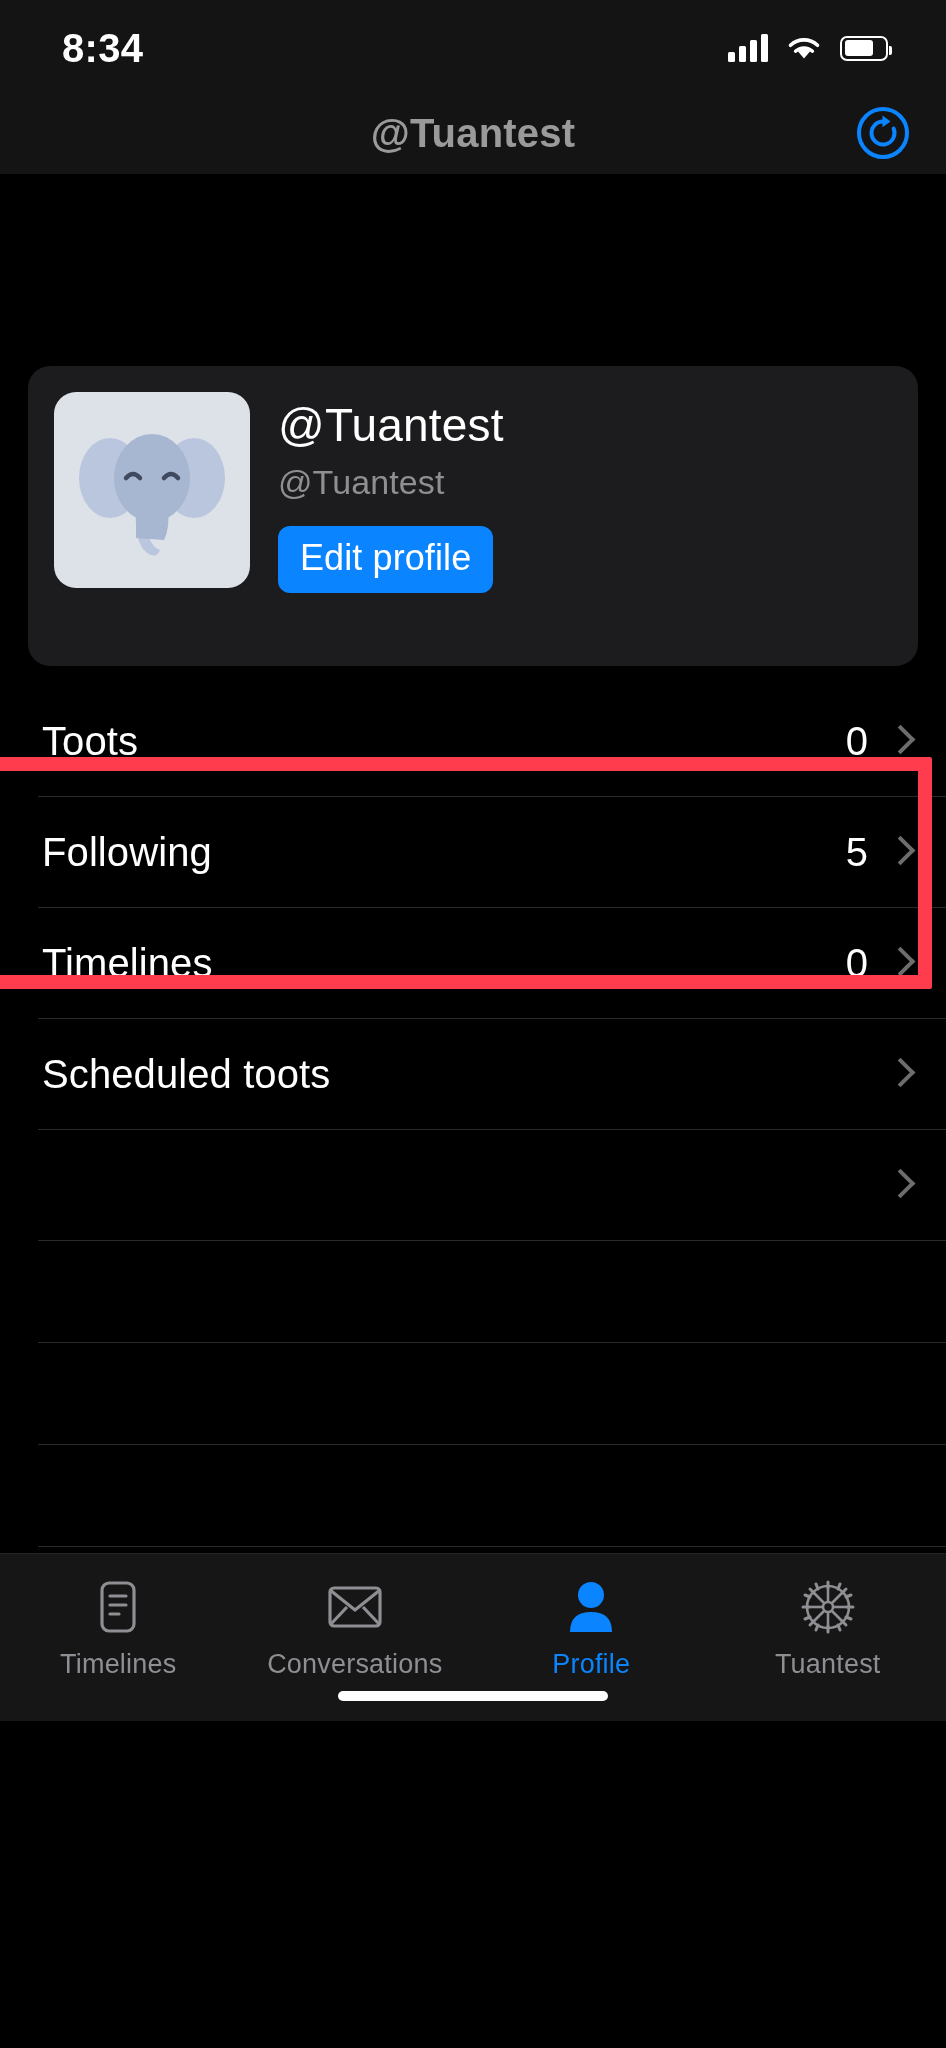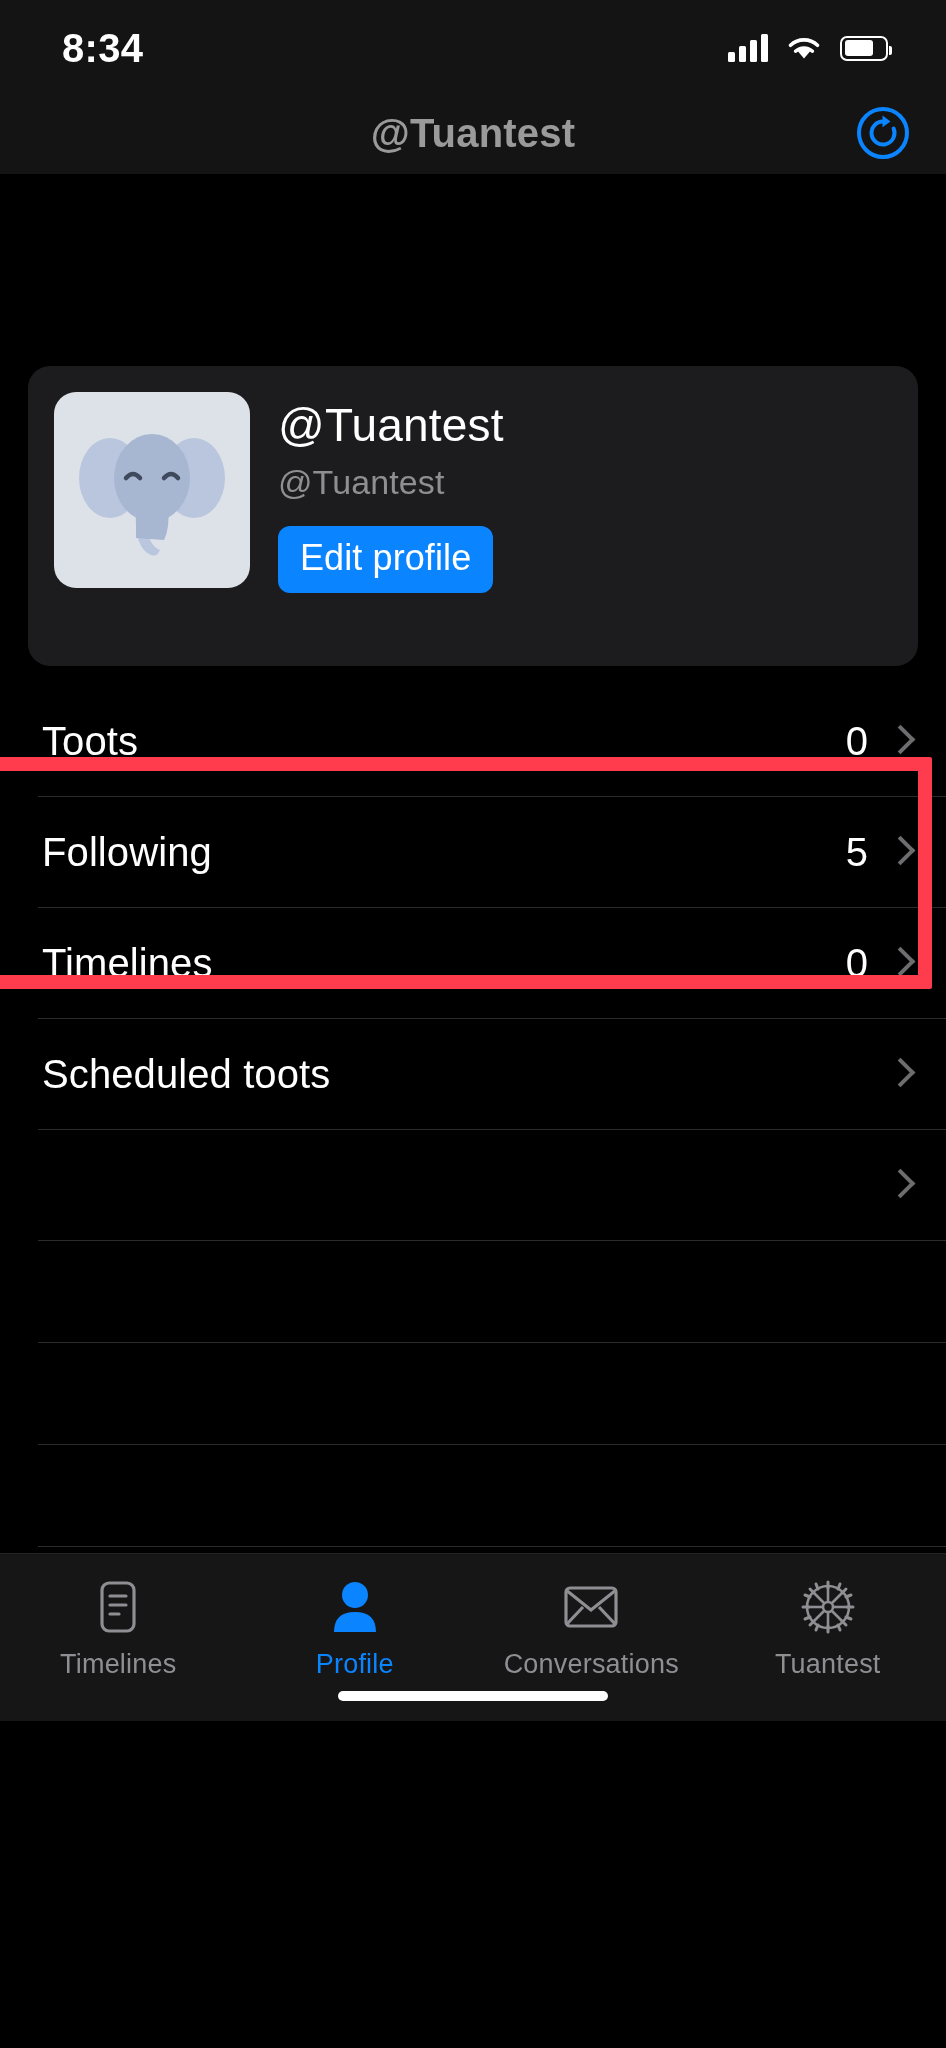--- a/index.html
+++ b/index.html
@@ -264,40 +264,40 @@
         <svg width="44" height="54" viewBox="0 0 44 54">
           <rect x="6" y="3" width="32" height="48" rx="7" stroke="#8e8e93" stroke-width="3.2" fill="none"></rect>
           <line x1="14" y1="16" x2="30" y2="16" stroke="#8e8e93" stroke-width="3.2" stroke-linecap="round"></line>
           <line x1="14" y1="25" x2="30" y2="25" stroke="#8e8e93" stroke-width="3.2" stroke-linecap="round"></line>
           <line x1="14" y1="34" x2="23" y2="34" stroke="#8e8e93" stroke-width="3.2" stroke-linecap="round"></line>
         </svg>
       </div>
       <div class="tab-label">Timelines</div>
     </div>
 
-    <div class="tab active">
-      <div class="tab-icon">
-        <svg width="48" height="54" viewBox="0 0 48 54">
-          <circle cx="24" cy="15" r="13" fill="#0a84ff"></circle>
-          <path d="M3 52 Q3 32 24 32 Q45 32 45 52 Z" fill="#0a84ff"></path>
-        </svg>
-      </div>
-      <div class="tab-label">Profile</div>
-    </div>
-
     <div class="tab">
       <div class="tab-icon">
         <svg width="58" height="50" viewBox="0 0 58 50">
           <rect x="4" y="6" width="50" height="38" rx="4" stroke="#8e8e93" stroke-width="3.2" fill="none"></rect>
           <path d="M4 8 L29 28 L54 8" stroke="#8e8e93" stroke-width="3.2" fill="none"></path>
           <path d="M4 43 L21 25" stroke="#8e8e93" stroke-width="3.2" fill="none"></path>
           <path d="M54 43 L37 25" stroke="#8e8e93" stroke-width="3.2" fill="none"></path>
         </svg>
       </div>
       <div class="tab-label">Conversations</div>
+    </div>
+
+    <div class="tab active">
+      <div class="tab-icon">
+        <svg width="48" height="54" viewBox="0 0 48 54">
+          <circle cx="24" cy="15" r="13" fill="#0a84ff"></circle>
+          <path d="M3 52 Q3 32 24 32 Q45 32 45 52 Z" fill="#0a84ff"></path>
+        </svg>
+      </div>
+      <div class="tab-label">Profile</div>
     </div>
 
     <div class="tab">
       <div class="tab-icon">
         <svg width="56" height="56" viewBox="0 0 56 56">
           <g stroke="#8e8e93" stroke-width="2.6" fill="none">
             <circle cx="28" cy="28" r="21"></circle>
             <circle cx="28" cy="28" r="5"></circle>
             <line x1="28" y1="7" x2="28" y2="23"></line>
             <line x1="28" y1="33" x2="28" y2="49"></line>

